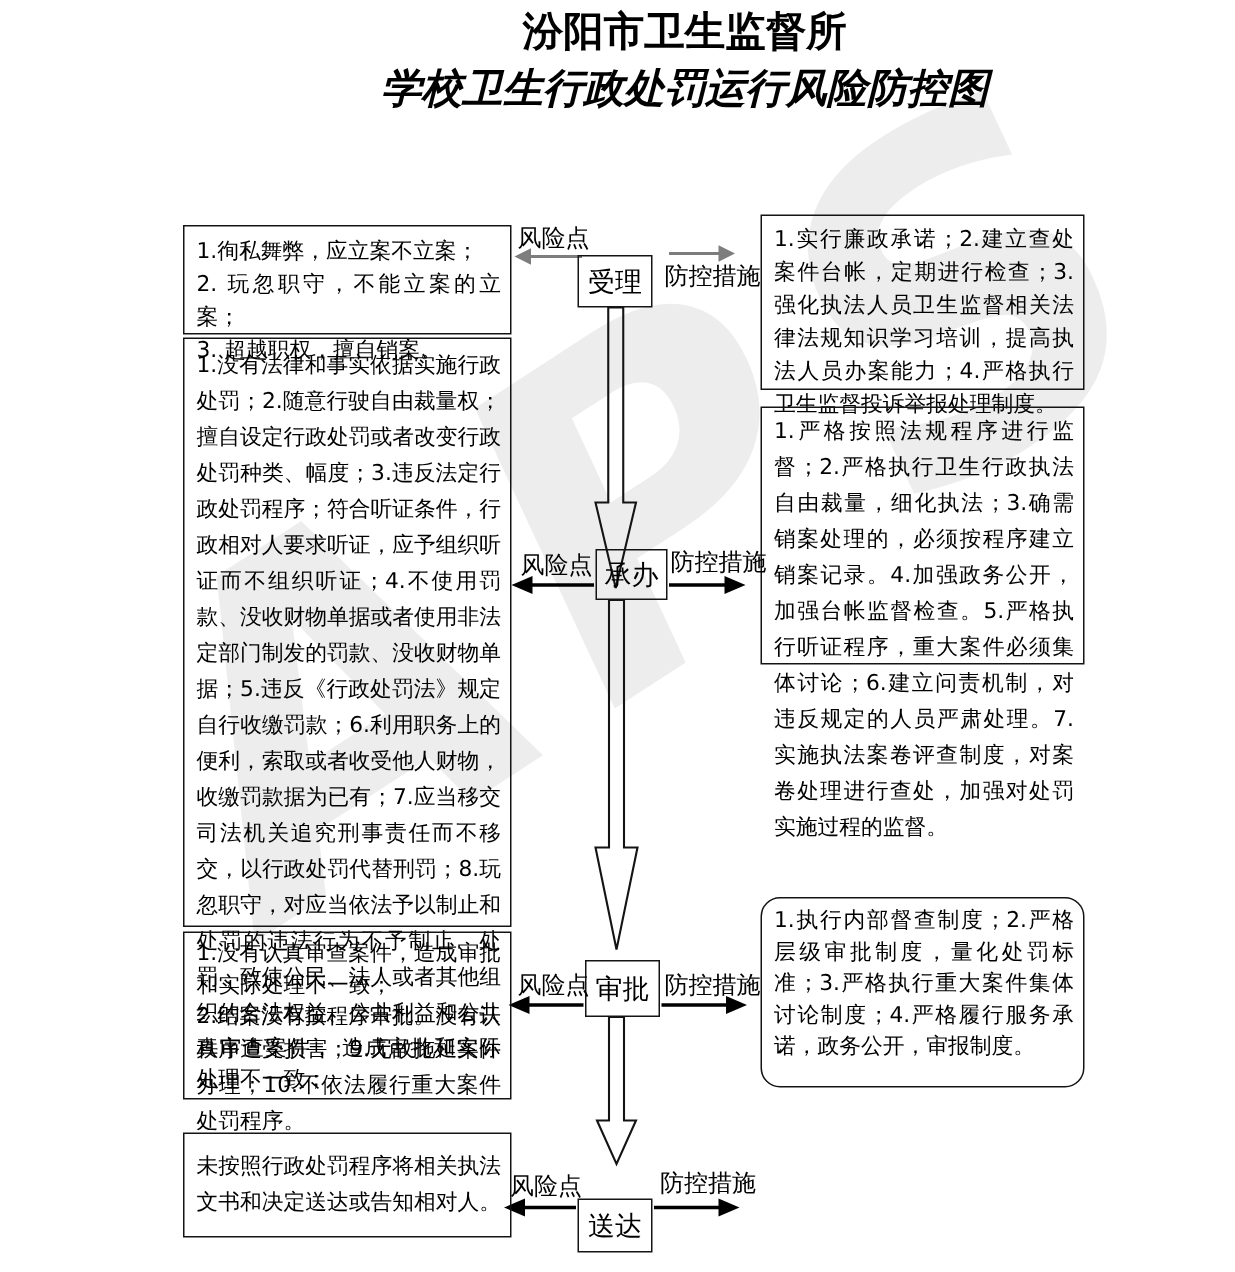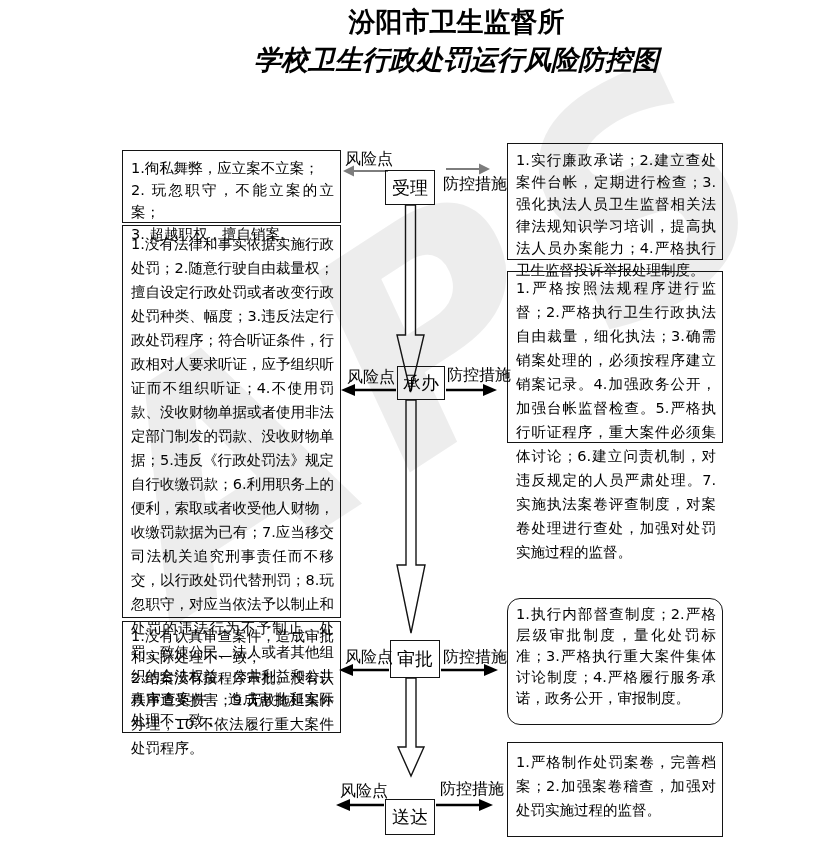--- a/index.html
+++ b/index.html
@@ -114,25 +114,25 @@
       <polygon points="493,805 479,799 479,811" fill="#000"></polygon>
     </g>
   </svg>
 
   <div id="l1" class="box lcol pre">1.徇私舞弊，应立案不立案；
 2. 玩忽职守，不能立案的立案；
 3. 超越职权，擅自销案。</div>
   <div id="l2" class="box lcol">1.没有法律和事实依据实施行政处罚；2.随意行驶自由裁量权；擅自设定行政处罚或者改变行政处罚种类、幅度；3.违反法定行政处罚程序；符合听证条件，行政相对人要求听证，应予组织听证而不组织听证；4.不使用罚款、没收财物单据或者使用非法定部门制发的罚款、没收财物单据；5.违反《行政处罚法》规定自行收缴罚款；6.利用职务上的便利，索取或者收受他人财物，收缴罚款据为已有；7.应当移交司法机关追究刑事责任而不移交，以行政处罚代替刑罚；8.玩忽职守，对应当依法予以制止和处罚的违法行为不予制止、处罚，致使公民、法人或者其他组织的合法权益、公共利益和公共秩序遭受损害；9.无故拖延案件办理；10.不依法履行重大案件处罚程序。</div>
   <div id="l3" class="box lcol pre">1.没有认真审查案件，造成审批和实际处理不一致；
 2.结案没有按程序审批。没有认真审查案件， 造成审批和实际处理不一致；</div>
+  <div id="l4" class="box lcol">未按照行政处罚程序将相关执法文书和决定送达或告知相对人。</div>
 
   <div id="r1" class="box rcol">1.实行廉政承诺；2.建立查处案件台帐，定期进行检查；3.强化执法人员卫生监督相关法律法规知识学习培训，提高执法人员办案能力；4.严格执行卫生监督投诉举报处理制度。</div>
   <div id="r2" class="box rcol">1.严格按照法规程序进行监督；2.严格执行卫生行政执法自由裁量，细化执法；3.确需销案处理的，必须按程序建立销案记录。4.加强政务公开，加强台帐监督检查。5.严格执行听证程序，重大案件必须集体讨论；6.建立问责机制，对违反规定的人员严肃处理。7.实施执法案卷评查制度，对案卷处理进行查处，加强对处罚实施过程的监督。</div>
   <div id="r3" class="box rcol">1.执行内部督查制度；2.严格层级审批制度，量化处罚标准；3.严格执行重大案件集体讨论制度；4.严格履行服务承诺，政务公开，审报制度。</div>
-  <div id="r4" class="box rcol">1.严格制作处罚案卷，完善档案；2.加强案卷稽查，加强对处罚实施过程的监督。</div>
 
   <div id="n1" class="node">受理</div>
   <div id="n2" class="node">承办</div>
   <div id="n3" class="node">审批</div>
   <div id="n4" class="node">送达</div>
 
   <div id="risk1" class="albl">风险点</div>
   <div id="ctrl1" class="albl">防控措施</div>
   <div id="risk2" class="albl">风险点</div>
   <div id="ctrl2" class="albl">防控措施</div>

